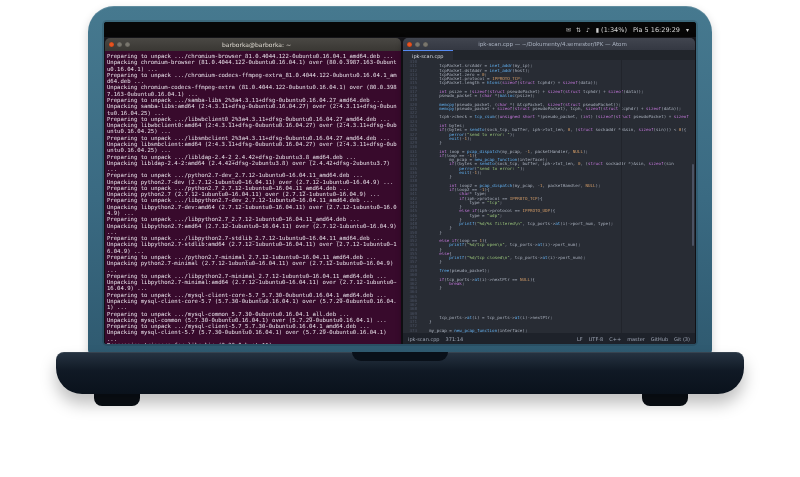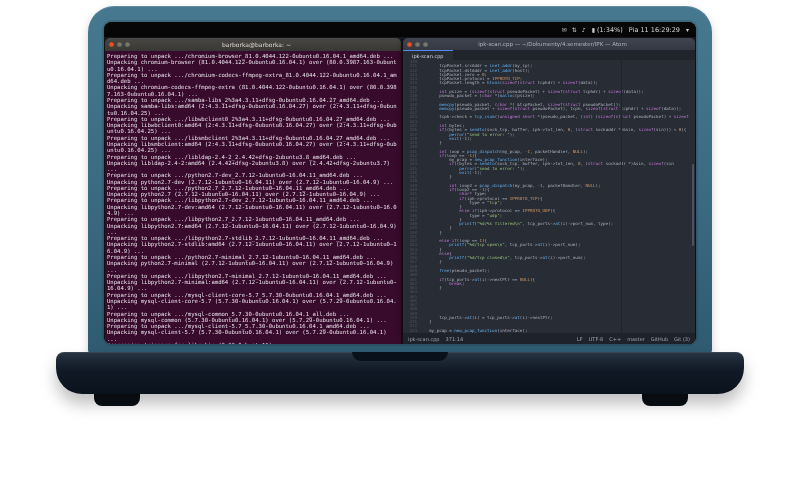--- a/index.html
+++ b/index.html
@@ -7,21 +7,21 @@
   .laptop{position:absolute;left:0;top:0;width:800px;height:477px;}
 
   
   .foot{position:absolute;top:388px;height:18px;width:46px;background:#0a0f15;border-radius:0 0 8px 8px;}
   .foot.left{left:94px}.foot.right{left:642px}
   .lid{position:absolute;left:88px;top:6px;width:624px;height:352px;
     border-radius:26px 26px 8px 8px;
     background:linear-gradient(180deg,#46798f 0%,#3a6a82 55%,#2f5a70 100%);
     box-shadow:inset 0 1px 0 rgba(255,255,255,.15), 0 4px 10px rgba(0,0,0,.18);}
   .screen{position:absolute;left:104px;top:22px;width:592px;height:322px;
-    background:#121217;border-radius:8px;overflow:hidden;
+    background:#121217;border-radius:3px;overflow:hidden;
     box-shadow:inset 0 0 0 1px #0c1c27, 0 0 0 2px rgba(0,0,0,.12);}
   .base{position:absolute;left:56px;top:352px;width:688px;height:42px;
     background:linear-gradient(180deg,#273442 0%,#101925 45%,#0a121c 100%);
     border-radius:8px 8px 26px 26px;
     box-shadow:0 10px 16px rgba(0,0,0,.25), inset 0 1px 0 rgba(255,255,255,.08);}
   .hinge-notch{position:absolute;left:352px;top:352px;width:96px;height:9px;
     background:#091019;border-radius:0 0 10px 10px;}
 
   
   .top-panel{position:absolute;left:0;top:0;width:100%;height:15px;background:#070707;
@@ -88,21 +88,21 @@
     <div class="top-panel">
       <span id="panel-indicators" style="display:flex;gap:5px;">
           <span class="p-ic">✉</span>
           <span class="p-ic">⇅</span>
           <span class="p-ic">♪</span>
         </span>
       <span class="panel-batt">
         <span class="p-ic">▮</span>
         <span>(1:34%)</span>
       </span>
-      <span>Pia 11 16:29:29</span>
+      <span>Pia 5 16:29:29</span>
       <span class="p-ic">▾</span>
     </div>
 
     <div class="windows">
 
       <div class="term">
         <div class="term-titlebar">
           <span class="dots">
             <span class="dot close"></span>
             <span class="dot min"></span>

